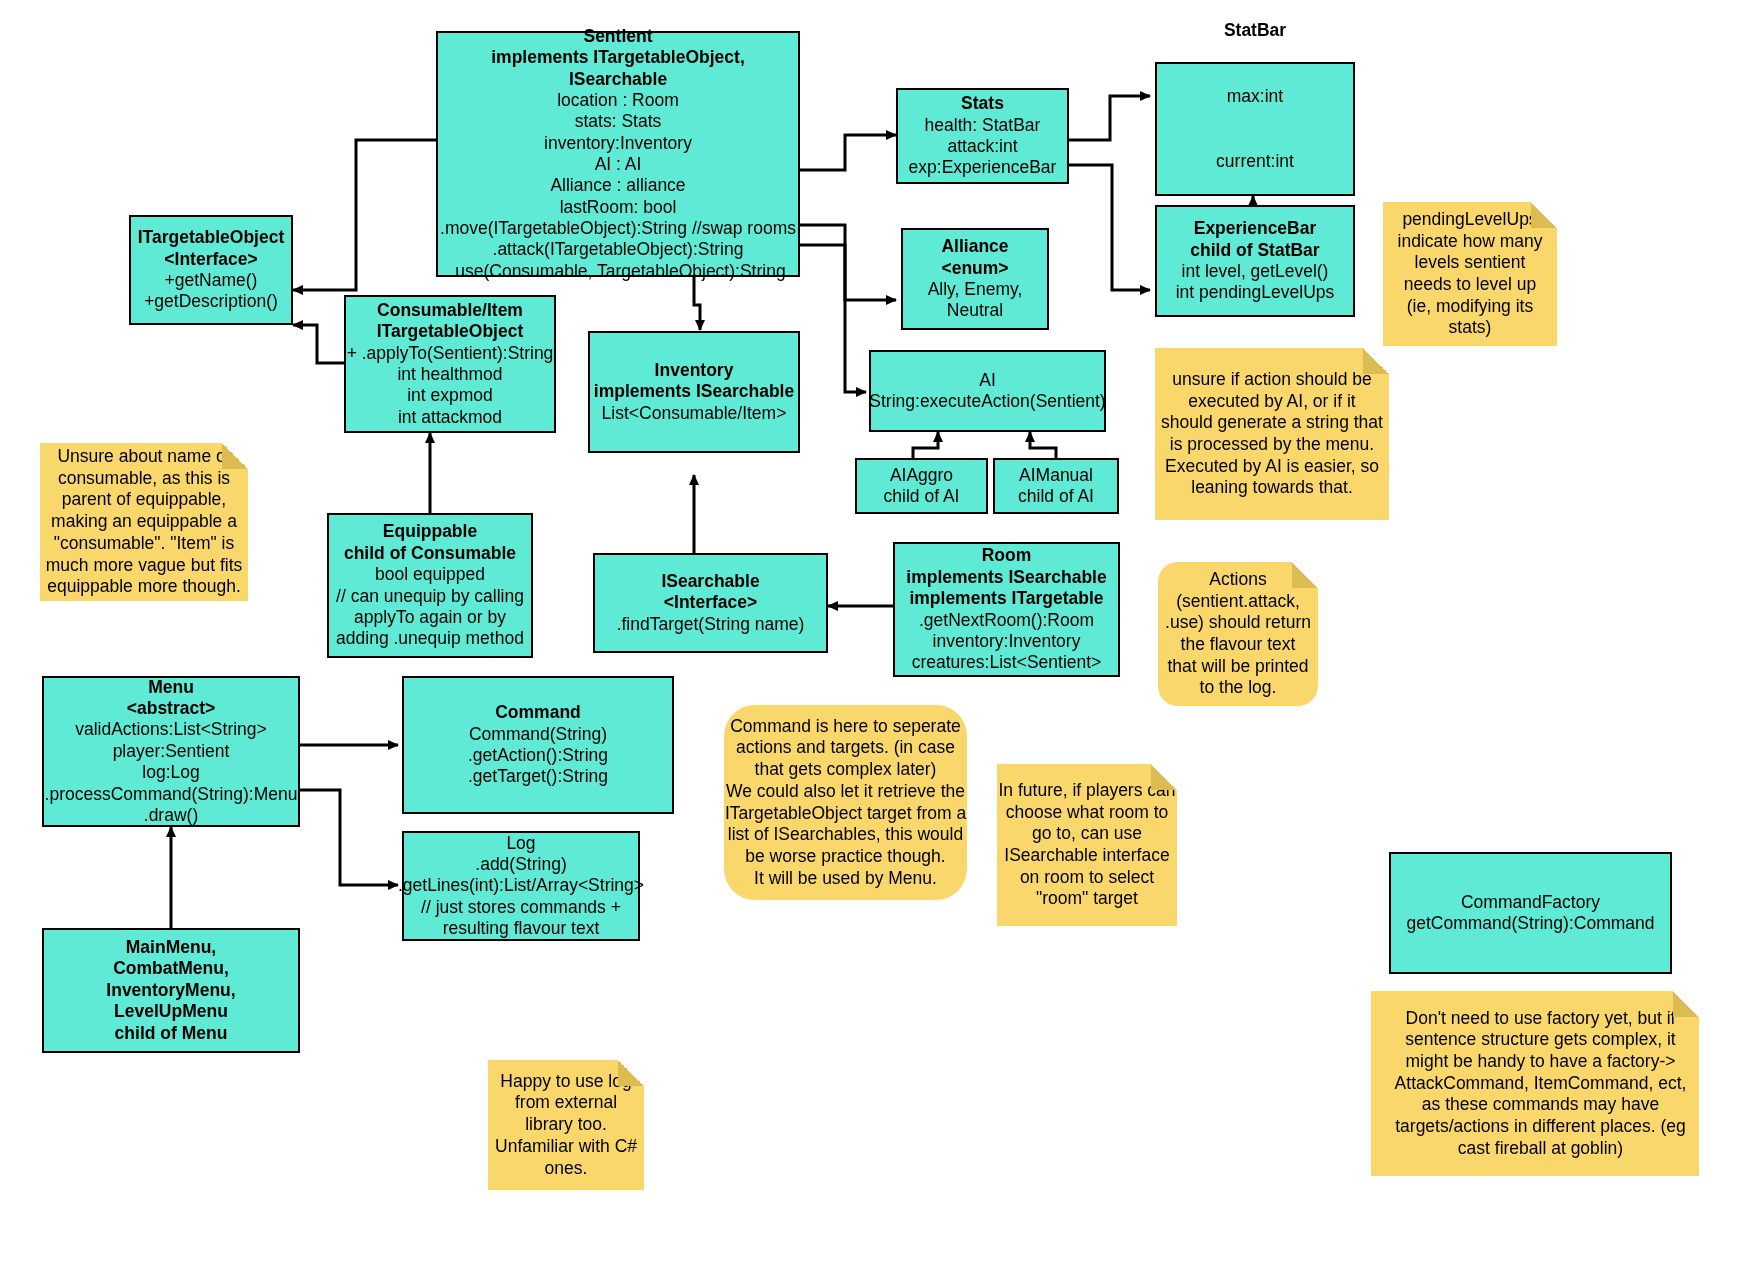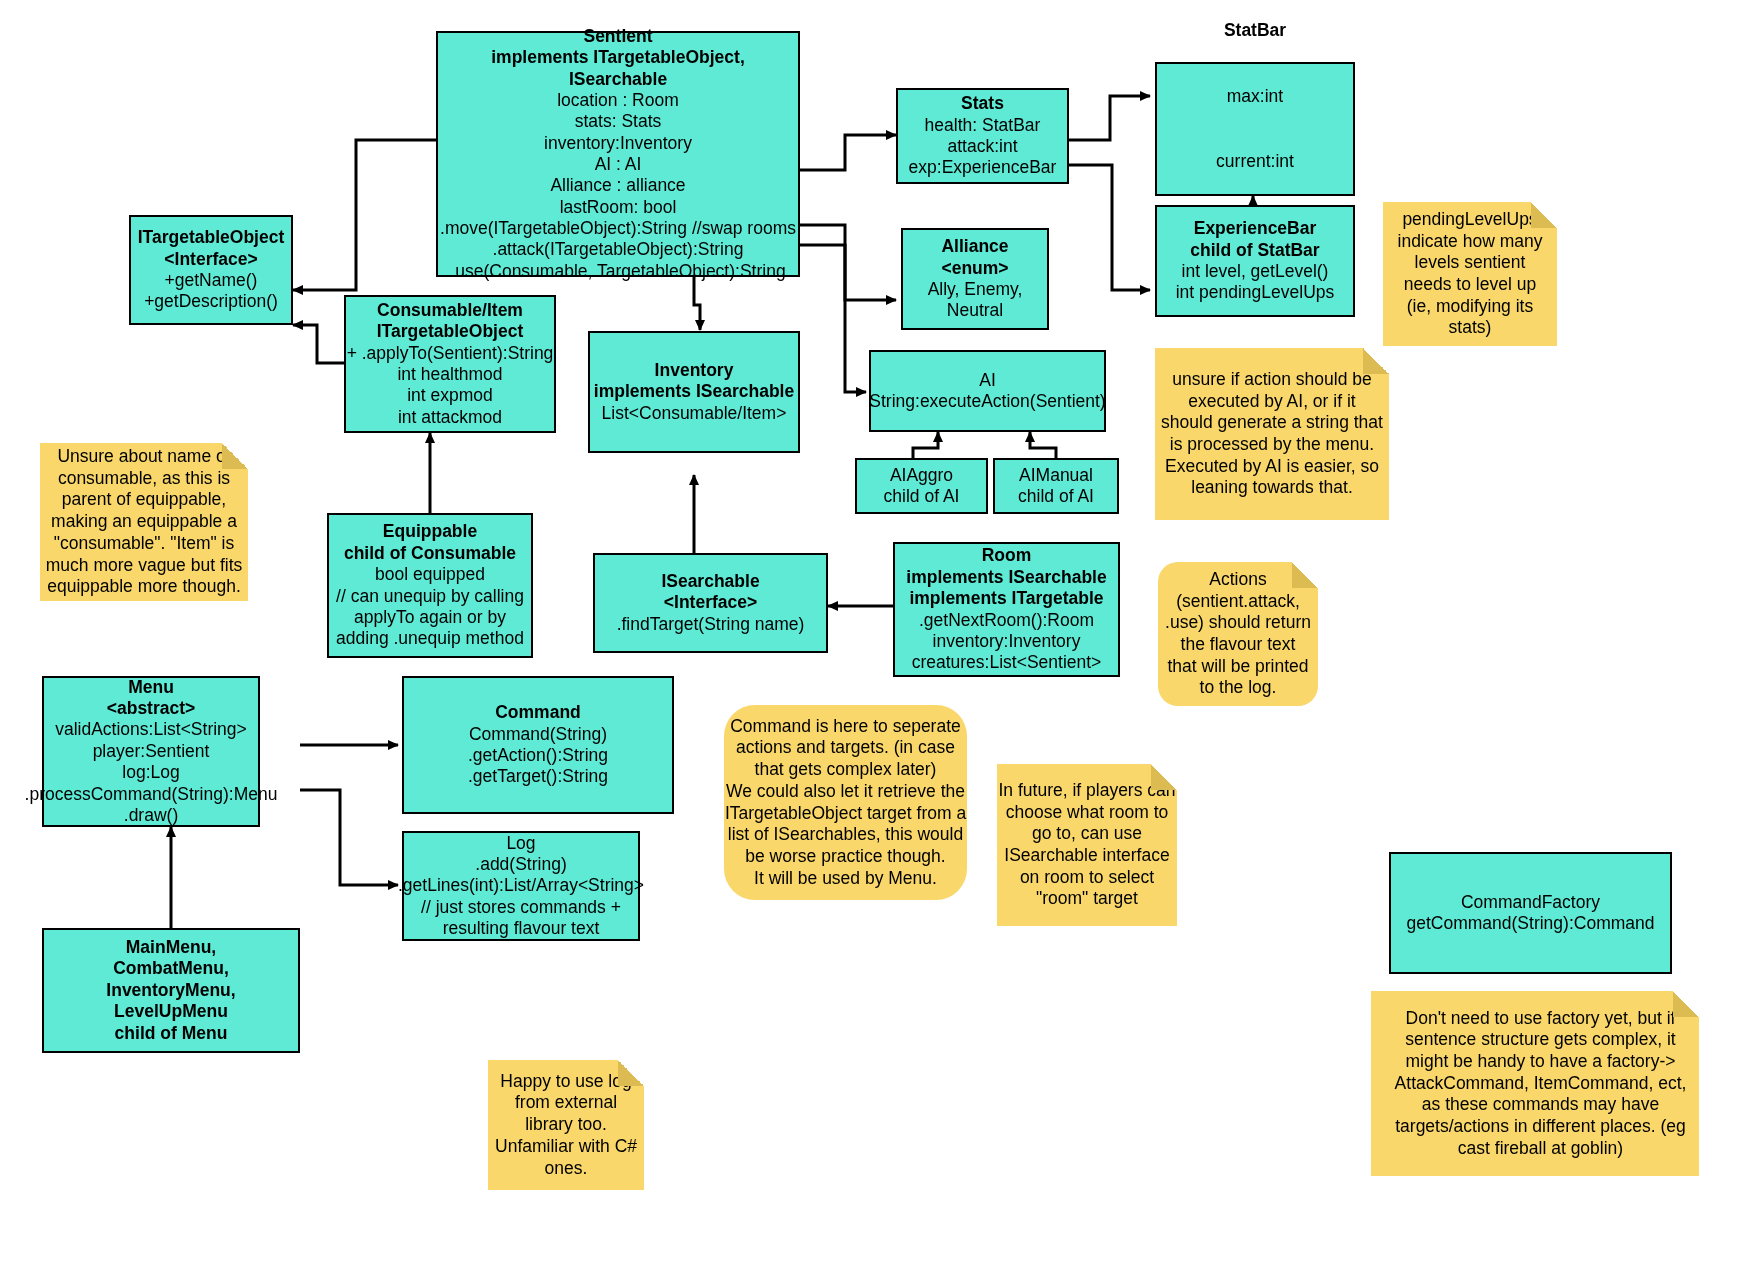--- a/index.html
+++ b/index.html
@@ -170,21 +170,21 @@
 
   <div class="node" style="left:893px;top:542px;width:227px;height:135px;">
     <span class="ln b">Room</span>
     <span class="ln b">implements ISearchable</span>
     <span class="ln b">implements ITargetable</span>
     <span class="ln">.getNextRoom():Room</span>
     <span class="ln">inventory:Inventory</span>
     <span class="ln">creatures:List&lt;Sentient&gt;</span>
   </div>
 
-  <div class="node" style="left:42px;top:676px;width:218px;height:151px;">
+  <div class="node" style="left:42px;top:676px;width:258px;height:151px;">
     <span class="ln b">Menu</span>
     <span class="ln b">&lt;abstract&gt;</span>
     <span class="ln">validActions:List&lt;String&gt;</span>
     <span class="ln">player:Sentient</span>
     <span class="ln">log:Log</span>
     <span class="ln">.processCommand(String):Menu</span>
     <span class="ln">.draw()</span>
   </div>
 
   <div class="node" style="left:42px;top:928px;width:258px;height:125px;">

